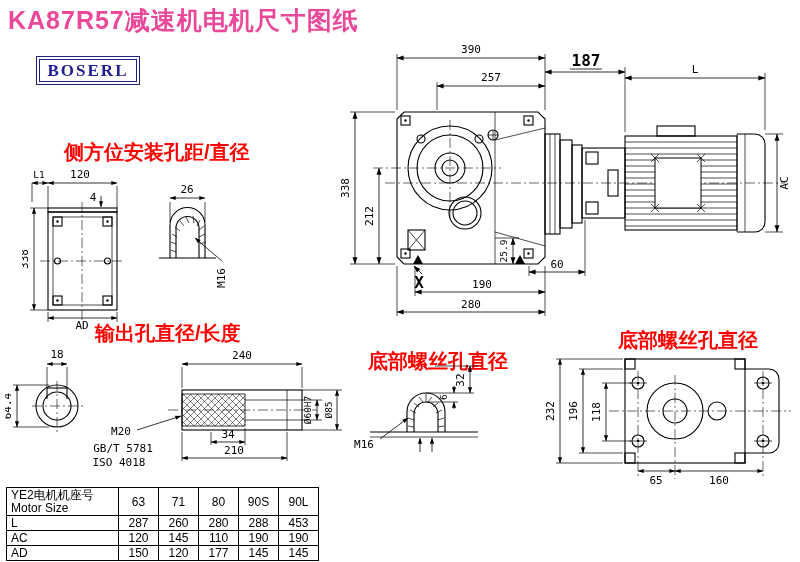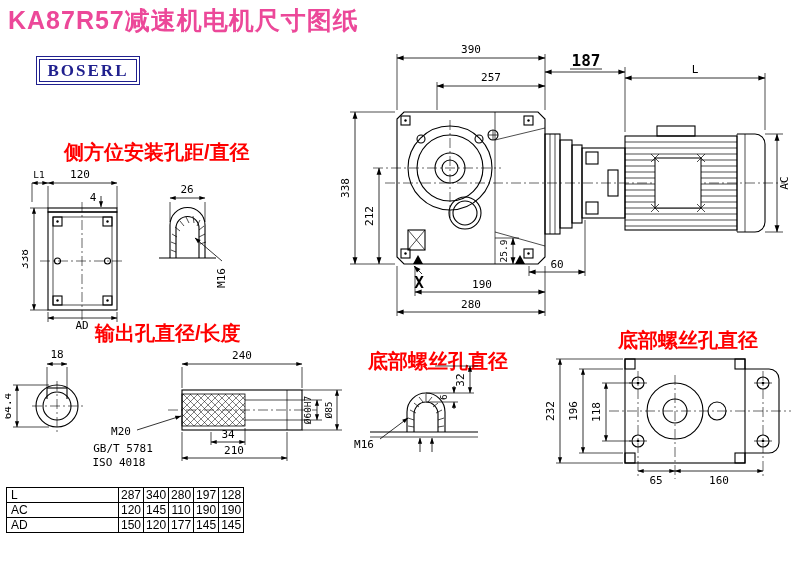--- a/index.html
+++ b/index.html
@@ -367,27 +367,38 @@
     <text transform="rotate(-90 55 67)" x="55" y="67" text-anchor="middle">118</text>
     <line class="dim" x1="93" y1="126" x2="130" y2="126" marker-start="url(#apv)" marker-end="url(#apv)"></line>
     <text x="111" y="139" text-anchor="middle">65</text>
     <line class="dim" x1="130" y1="126" x2="218" y2="126" marker-start="url(#apv)" marker-end="url(#apv)"></line>
     <text x="174" y="139" text-anchor="middle">160</text>
   </g>
 </svg>
 
 <table class="spec">
   <tbody>
+    <tr class="hdr">
+      <td class="h1">
+        <div>YE2电机机座号</div>
+        <div>Motor Size</div>
+      </td>
+      <td class="num">63</td>
+      <td class="num">71</td>
+      <td class="num">80</td>
+      <td class="num">90S</td>
+      <td class="num">90L</td>
+    </tr>
     <tr>
       <td class="h1">L</td>
       <td>287</td>
-      <td>340</td>
+      <td>260</td>
       <td>280</td>
-      <td>197</td>
-      <td>128</td>
+      <td>288</td>
+      <td>453</td>
     </tr>
     <tr>
       <td class="h1">AC</td>
       <td>120</td>
       <td>145</td>
       <td>110</td>
       <td>190</td>
       <td>190</td>
     </tr>
     <tr>

